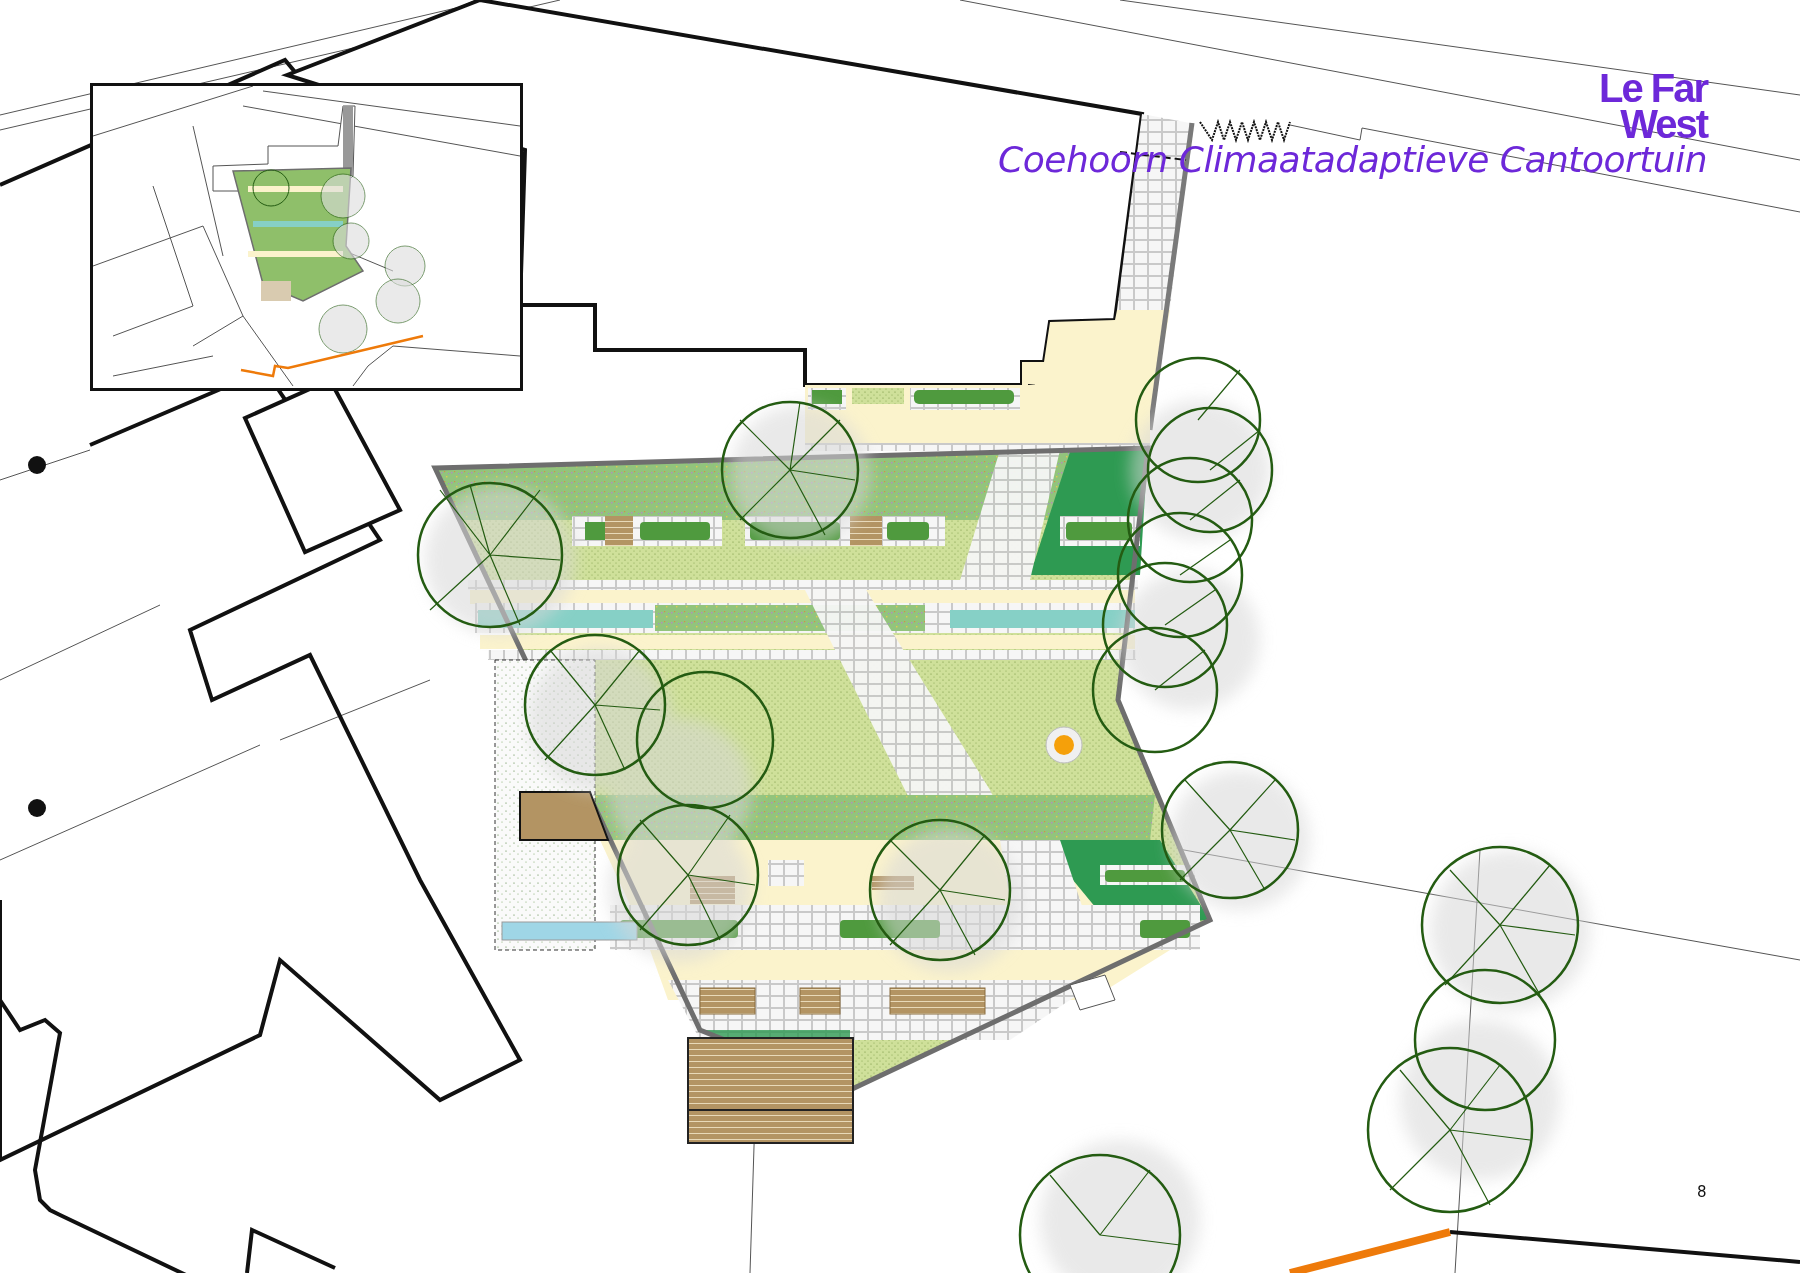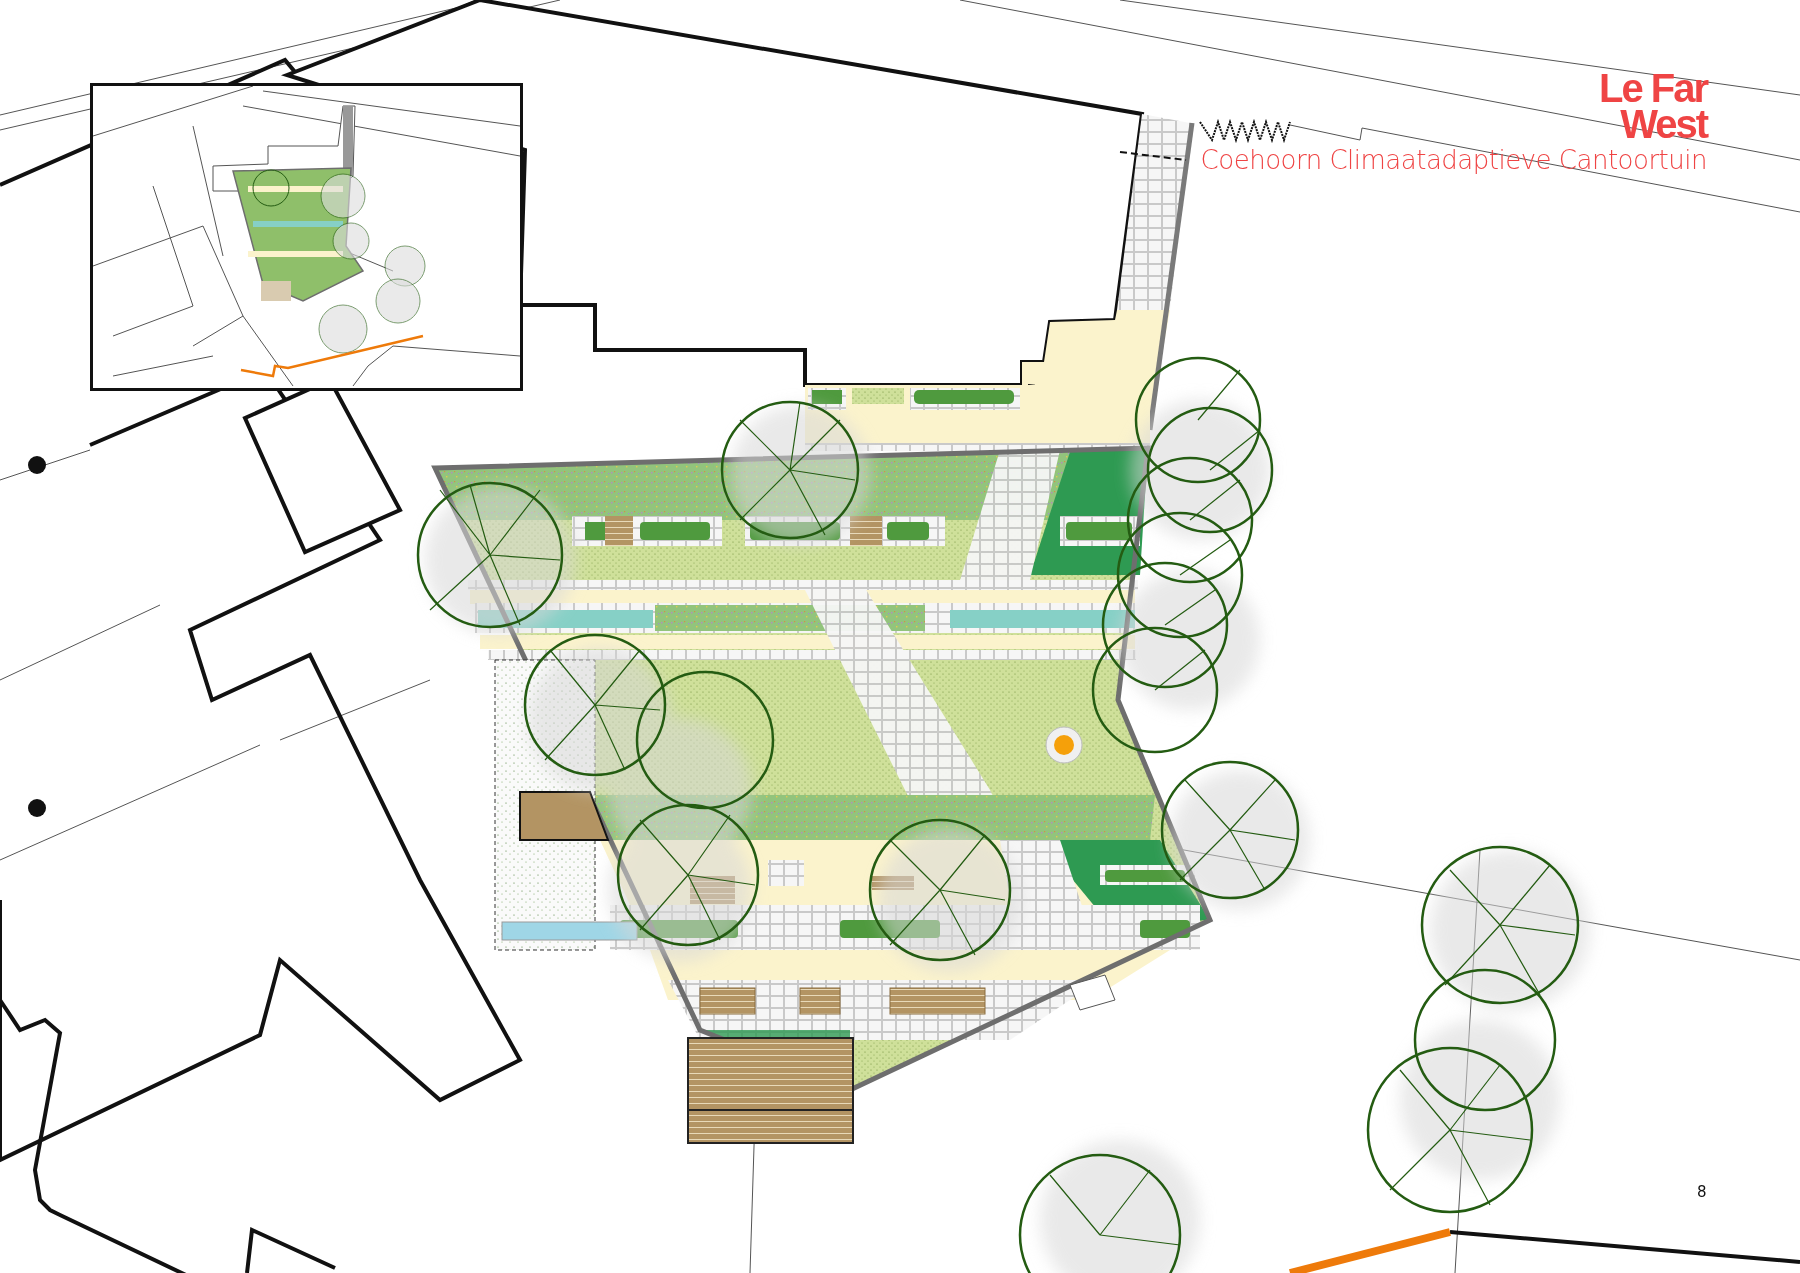--- a/index.html
+++ b/index.html
@@ -1,20 +1,20 @@
 <!DOCTYPE html>
 <html><head>
   <meta charset="utf-8">
   <style>
     html, body { margin: 0; padding: 0; background: #ffffff; }
     body { width: 1800px; height: 1273px; position: relative; overflow: hidden; font-family: "Liberation Sans", sans-serif; }
     #plan { position: absolute; left: 0; top: 0; }
-    .title-block { position: absolute; right: 93px; top: 70px; text-align: right; color: #ef4444; }
+    .title-block { position: absolute; right: 93px; top: 70px; text-align: right; color: #6d28d9; }
     .brand { font-family: "Liberation Sans", sans-serif; font-weight: 700; font-size: 40px; line-height: 36px; letter-spacing: -2px; }
-    .title { font-family: "DejaVu Sans", sans-serif; font-weight: 300; font-size: 26px; line-height: 36px; letter-spacing: -0.5px; }
+    .title { font-family: "DejaVu Sans", sans-serif; font-weight: 300; font-size: 36px; line-height: 36px; letter-spacing: -0.5px; font-style: italic; }
     .page-number { position: absolute; left: 1697px; top: 1183px; font-size: 15px; font-family: "DejaVu Sans", sans-serif; color: #111; }
     .inset { position: absolute; left: 90px; top: 83px; width: 427px; height: 302px; border: 3px solid #111; background: #fff; overflow: hidden; }
   </style>
 </head>
 <body>
 
 <svg id="plan" width="1800" height="1273" viewBox="0 0 1800 1273" xmlns="http://www.w3.org/2000/svg">
   <defs>
     <pattern id="pave" width="14" height="12" patternUnits="userSpaceOnUse">
       <rect width="14" height="12" fill="#ededed"></rect>

